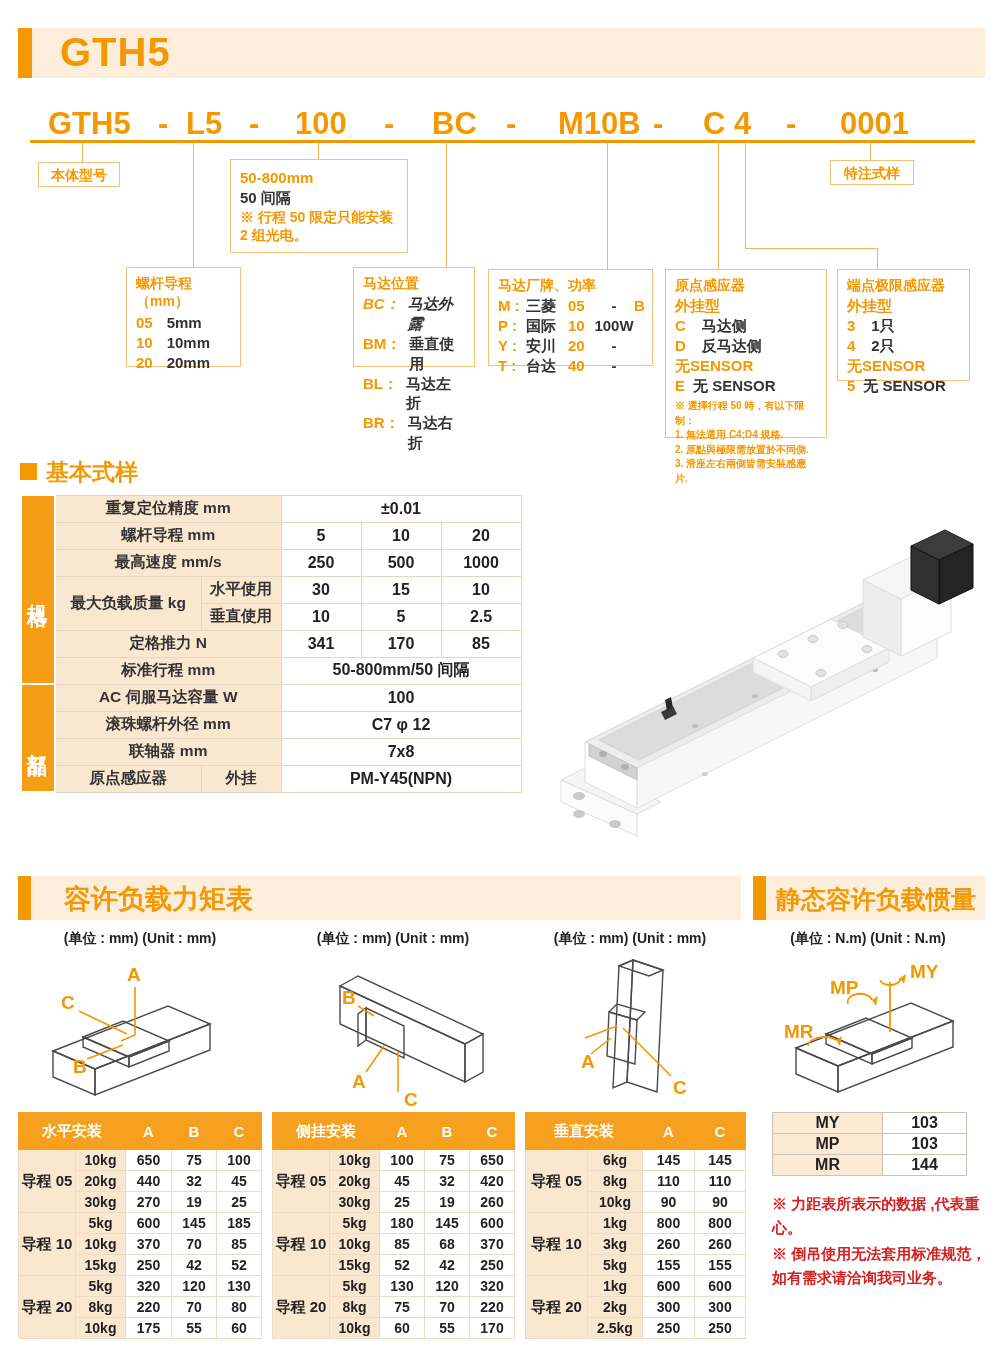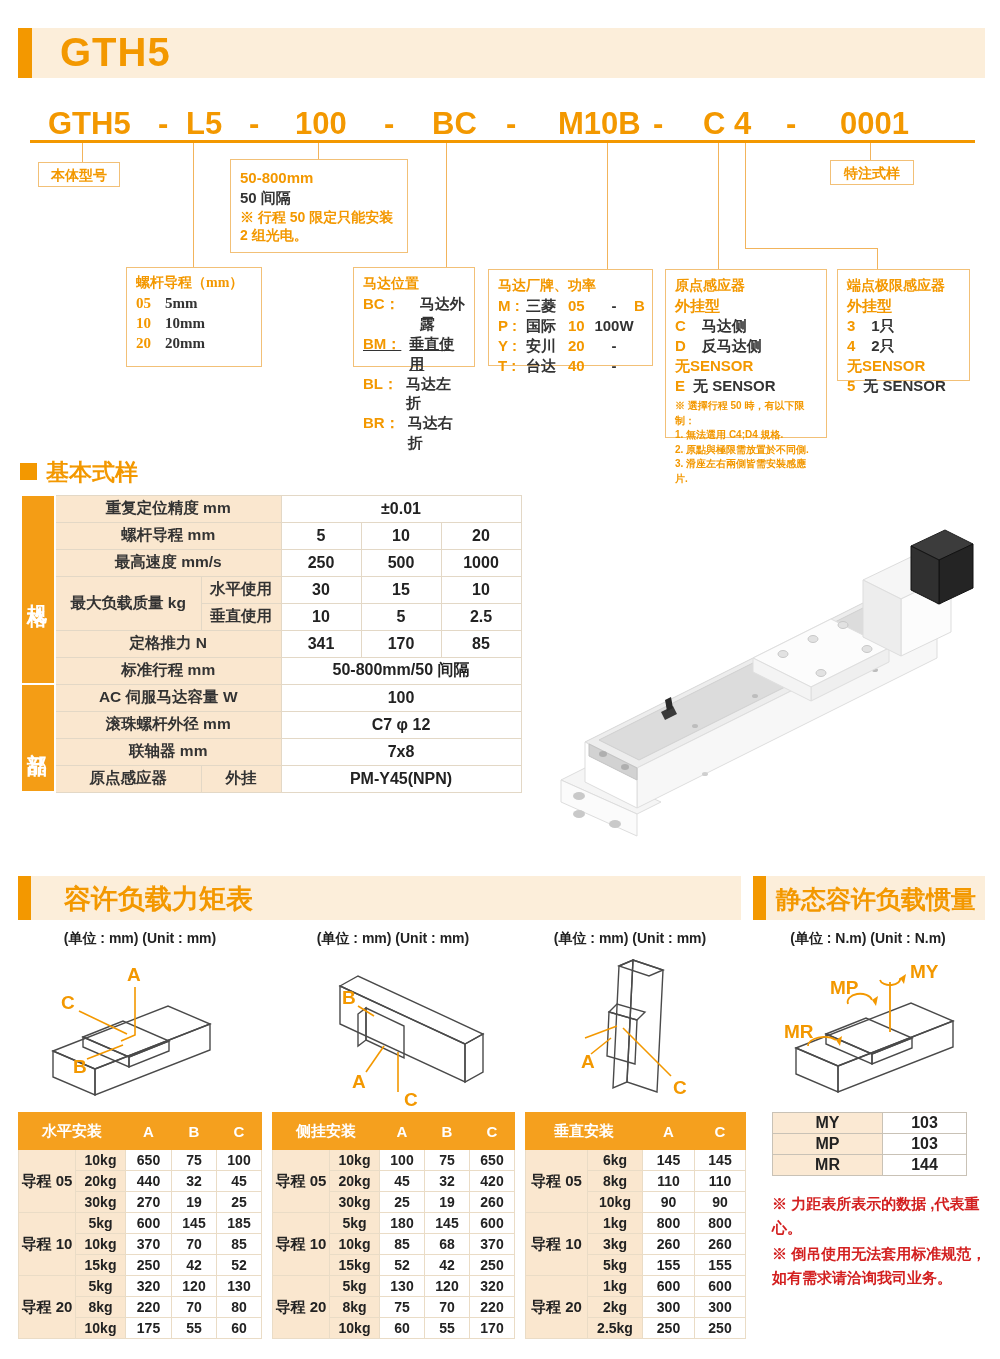--- a/index.html
+++ b/index.html
@@ -104,46 +104,46 @@
     <span class="bt">特注式样</span>
   </div>
 
   <div class="obox" style="left:230px;top:159px;width:178px;height:94px;">
     <div class="bt"></div>
     <div class="code">50-800mm</div>
     <div class="blk">50 间隔</div>
     <div class="code" style="font-size:14px;">※ 行程 50 限定只能安装 2 组光电。</div>
   </div>
 
-  <div class="obox" style="left:126px;top:267px;width:136px;height:100px;font-family:Liberation Serif, serif;">
+  <div class="obox" style="left:126px;top:267px;width:115px;height:100px;">
     <div class="bt">螺杆导程（mm）</div>
     <div>
         <div class="orow" style="gap: 14px;">
           <span class="code">05</span>
           <span class="blk">5mm</span>
         </div>
         <div class="orow" style="gap: 14px;">
           <span class="code">10</span>
           <span class="blk">10mm</span>
         </div>
         <div class="orow" style="gap: 14px;">
           <span class="code">20</span>
           <span class="blk">20mm</span>
         </div>
       </div>
   </div>
 
   <div class="obox" style="left:353px;top:267px;width:122px;height:100px;">
     <div class="bt">马达位置</div>
     <div>
-        <div class="orow" style="gap: 20px;">
+        <div class="orow" style="gap: 8px; font-style: italic;">
           <span class="code">BC：</span>
           <span class="blk">马达外露</span>
         </div>
-        <div class="orow" style="gap: 8px; text-decoration: underline;">
+        <div class="orow" style="gap: 8px;">
           <span class="code">BM：</span>
           <span class="blk">垂直使用</span>
         </div>
         <div class="orow" style="gap: 8px;">
           <span class="code">BL：</span>
           <span class="blk">马达左折</span>
         </div>
         <div class="orow" style="gap: 8px;">
           <span class="code">BR：</span>
           <span class="blk">马达右折</span>

